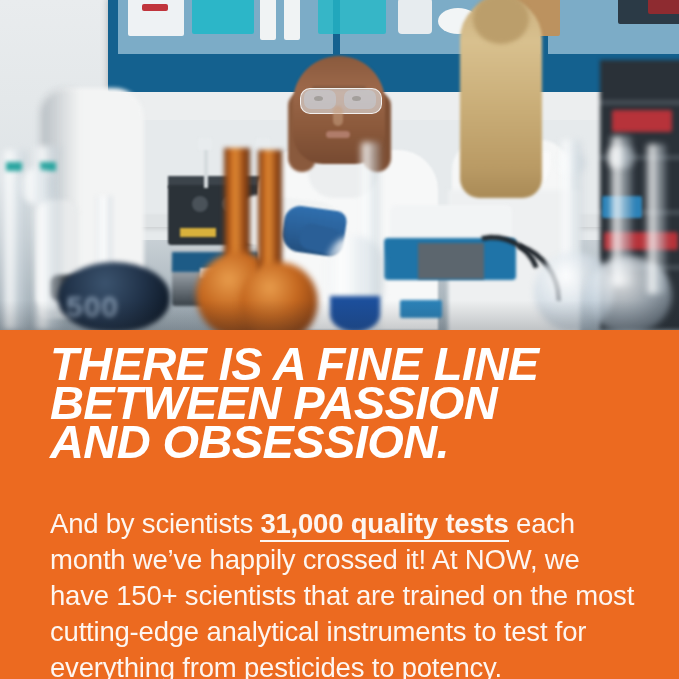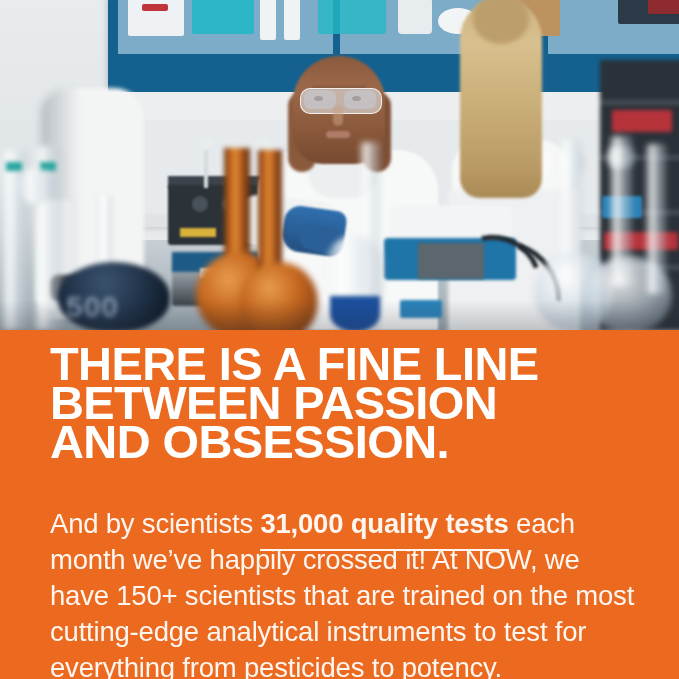--- a/index.html
+++ b/index.html
@@ -171,31 +171,32 @@
   .headline{
     position:absolute;left:50px;top:14px;width:600px;
     color:#ffffff;
     font-family:"Liberation Sans","DejaVu Sans",sans-serif;
     font-weight:700;
     font-size:47px;
     line-height:39px;
     letter-spacing:-0.6px;
     text-transform:uppercase;
     white-space:pre-line;
+    font-style:italic;
   }
   .body{
     position:absolute;left:50px;top:148px;width:585px;
     color:#fdf6f1;
     font-family:"Liberation Sans","DejaVu Sans",sans-serif;
     font-size:27.5px;
     line-height:36px;
     font-weight:400;
     letter-spacing:-0.2px;
   }
-  .body b{font-weight:700;border-bottom:2.5px solid #fdf6f1;padding-bottom:10px;}
+  .body b{font-weight:700;border-bottom:2.5px solid #fdf6f1;padding-bottom:1px;}
 </style>
 </head>
 <body>
 
 <div class="ad">
 
   <div class="photo">
 
     <div class="ph wall"></div>
 

